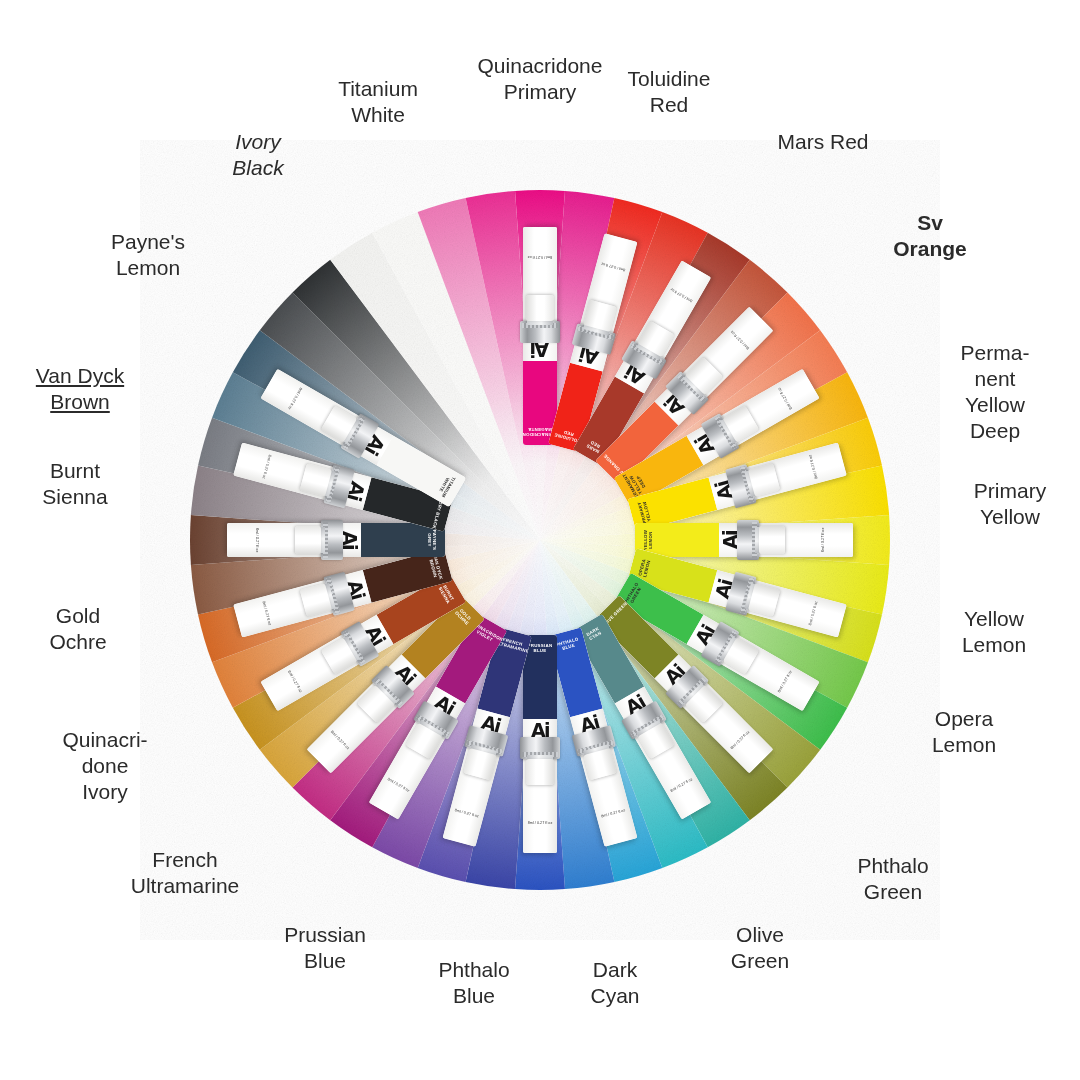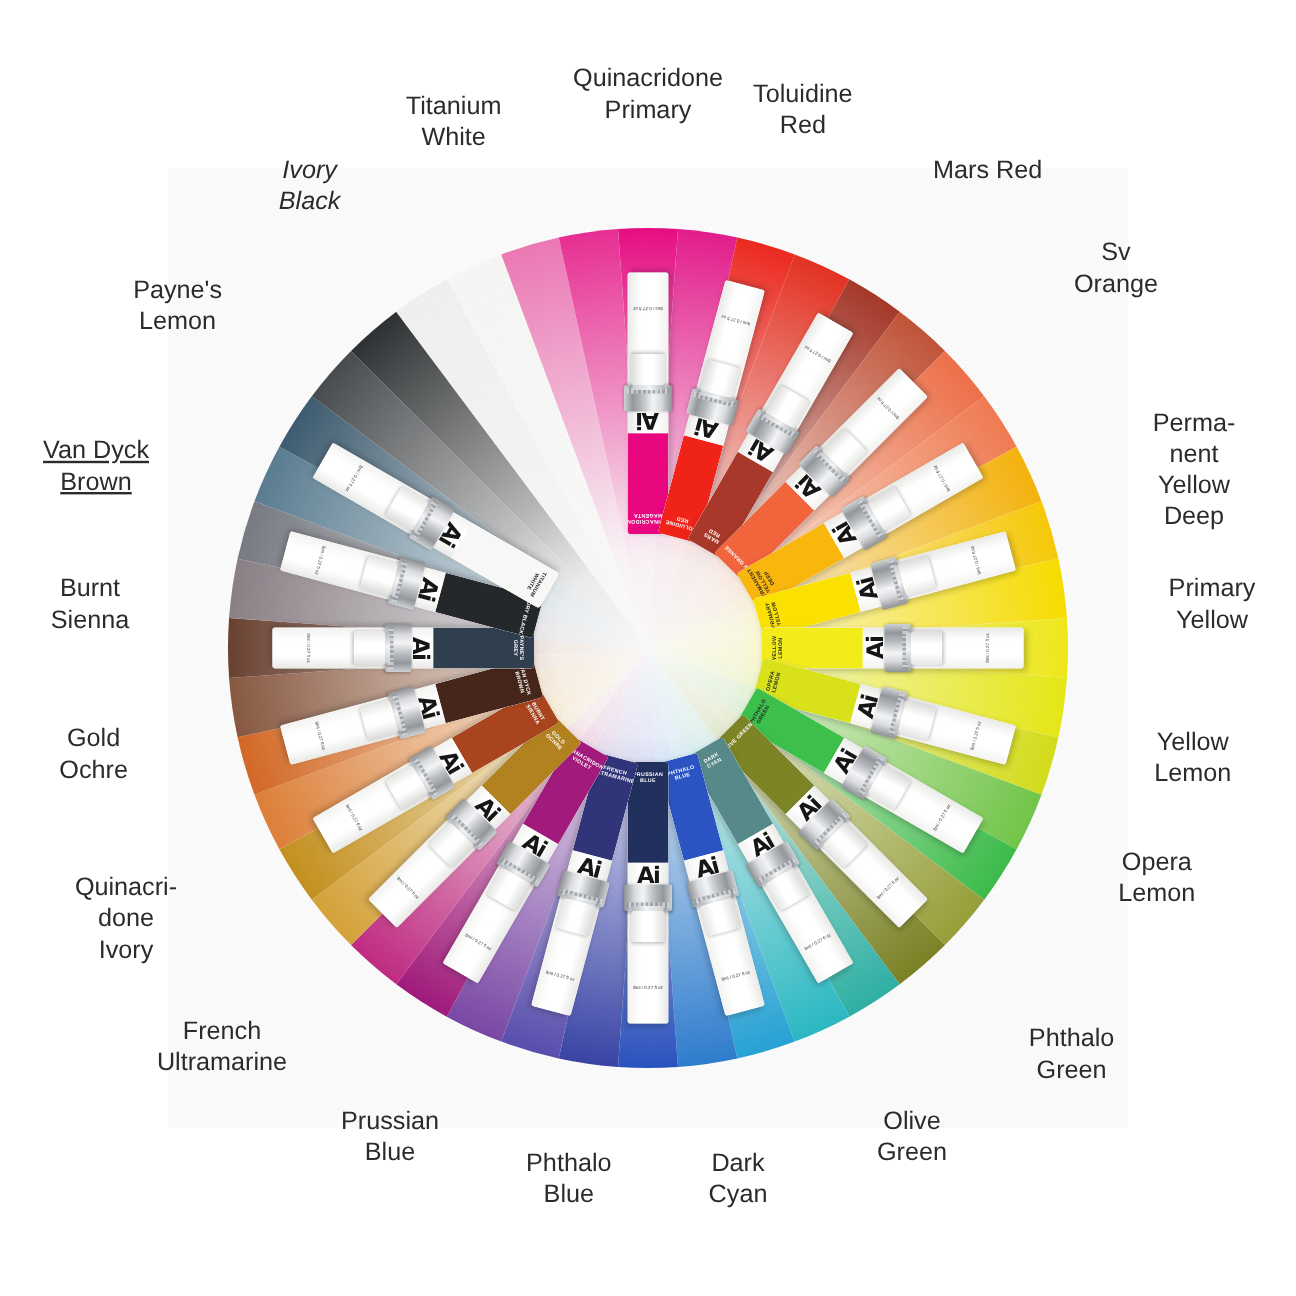--- a/index.html
+++ b/index.html
@@ -755,21 +755,21 @@
         </div>
       </div>
   </div>
 
   <div id="labels">
       <div class="label c" style="left: 540px; top: 53px;">Quinacridone
 Primary</div>
       <div class="label c" style="left: 669px; top: 66px; text-align: center;">Toluidine
 Red</div>
       <div class="label c" style="left: 823px; top: 129px;">Mars Red</div>
-      <div class="label c" style="left: 930px; top: 198px;">Sv
+      <div class="label c" style="left: 930px; top: 210px; font-weight: bold;">Sv
 Orange</div>
       <div class="label c" style="left: 995px; top: 340px;">Perma-
 nent
 Yellow
 Deep</div>
       <div class="label c" style="left: 1010px; top: 478px;">Primary
 Yellow</div>
       <div class="label c" style="left: 994px; top: 606px;">Yellow
 Lemon</div>
       <div class="label c" style="left: 964px; top: 706px;">Opera
@@ -784,21 +784,21 @@
 Blue</div>
       <div class="label c" style="left: 325px; top: 922px;">Prussian
 Blue</div>
       <div class="label c" style="left: 185px; top: 847px;">French
 Ultramarine</div>
       <div class="label c" style="left: 105px; top: 727px;">Quinacri-
 done
 Ivory</div>
       <div class="label c" style="left: 78px; top: 603px;">Gold
 Ochre</div>
-      <div class="label c" style="left: 75px; top: 478px;">Burnt
+      <div class="label c" style="left: 75px; top: 458px;">Burnt
 Sienna</div>
       <div class="label c" style="left: 80px; top: 363px; text-decoration: underline;">Van Dyck
 Brown</div>
       <div class="label c" style="left: 148px; top: 229px;">Payne's
 Lemon</div>
       <div class="label c" style="left: 258px; top: 129px; font-style: italic;">Ivory
 Black</div>
       <div class="label c" style="left: 378px; top: 76px;">Titanium
 White</div>
     </div>

